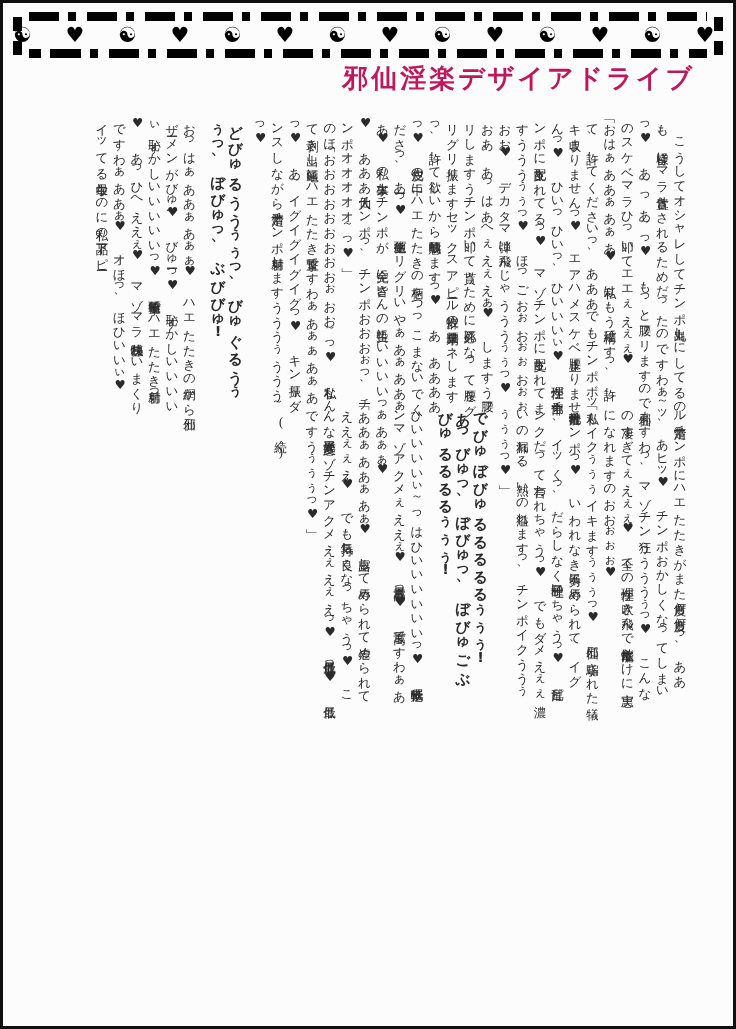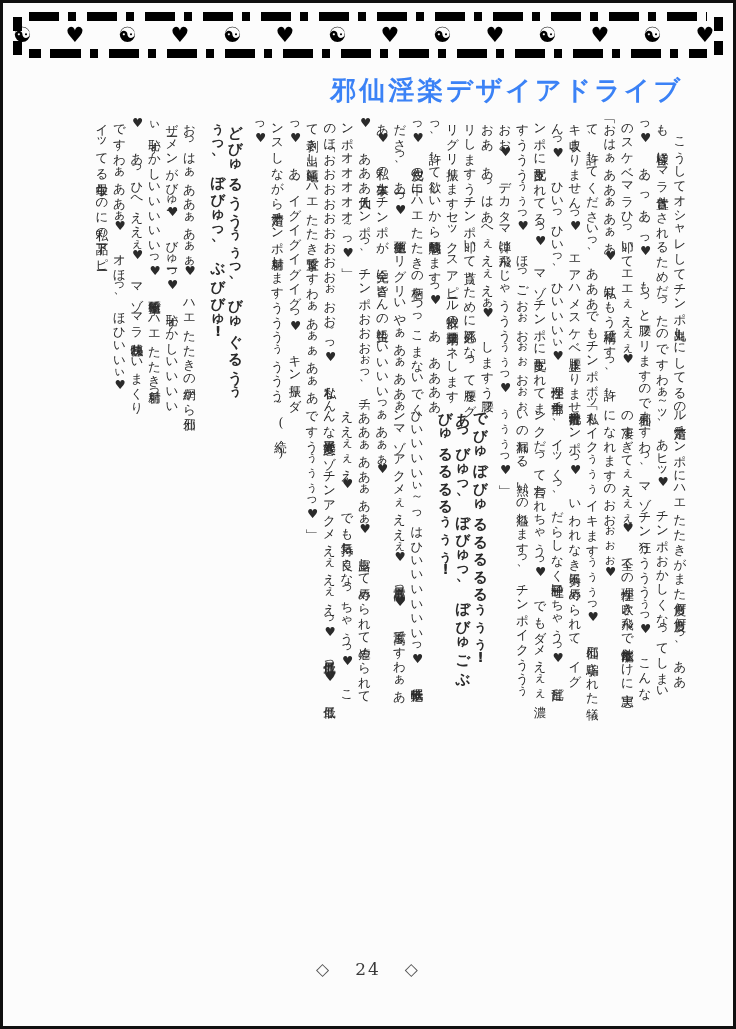--- a/index.html
+++ b/index.html
@@ -28,22 +28,22 @@
     background:repeating-linear-gradient(90deg,#000 0 30px,transparent 30px 39px,#000 39px 47px,transparent 47px 58px);
   }
   .dash-row.bottom{background-position:22px 0;}
   .symbol-row{
     height:28px;line-height:28px;text-align:center;
     font-size:21px;color:#000;word-spacing:25px;letter-spacing:1px;
     white-space:nowrap;overflow:hidden;
   }
   
   .title{
-    position:absolute;top:58px;right:38px;margin:12px;
-    font-size:26px;font-weight:600;letter-spacing:3px;color:#3b82f6;
+    position:absolute;top:58px;right:38px;margin:0;
+    font-size:26px;font-weight:600;letter-spacing:3px;color:#be185d;
     font-family:"DejaVu Sans", sans-serif;
   }
   
   .band{
     position:absolute;
     writing-mode:vertical-rl;
     text-orientation:upright;
     font-size:12.5px;line-height:17.5px;letter-spacing:0.4px;
     color:#2a2a2a;
     overflow:visible;
@@ -89,17 +89,14 @@
 
   <div class="band band2">
       <p class="plain">ル清楚チンポにハエたたきがまた何度も何度もっ、ああッ、あヒッ♥　チンポおかしくなってしまいますわっ、マゾチン狂ううううぅっ♥　こんなの凄すぎてぇえぇぇ♥　全ての理性が吹き飛んで性欲本能だけに忠実になれますのおおぉぉぉ♥</p>
       <p class="dialogue">「私もイクぅぅぅイキますぅぅぅっ♥　邪仙に騙された犠牲者淫乱チンポっ♥　いわれなき暴力に辱められて、イグっ、イッくっ、だらしなく子種吐いちゃうっ♥　淫乱ピンクだって言われちゃうっ♥　でもダメえぇぇ濃いの漏れる、熱いの溢れますっ、チンポイクううぅぅぅぅっ♥」</p>
       <p class="sfx">でびゅぼびゅるるるるるぅぅぅ!　あっびゅっ、ぼびゅっ、ぼびゅごぶびゅるるるるぅぅぅ!</p>
       <p class="plain">ひいいいいぃ～っはひいいいいいいっ♥　催眠逆転チンマゾアクメぇええぇ♥　最高最高っ♥　最高ですわぁあぁあぁぁ♥</p>
       <p class="dialogue">「ああぁああぁあぁ♥　露出して辱められて虐められてええぇぇえ♥　でも気持ち良くなっちゃうっ♥　こんな異常変態マゾチンアクメえぇえぇえっ♥　最低最低っ♥　最低ですうぅぅぅっ♥」</p>
       <p class="continued">(続く)</p>
     </div>
 
-  <div class="pagenum">
-    <span class="diamond">◇</span><span>24</span><span class="diamond">◇</span>
-  </div>
 
 </div>
 
 </body></html>

